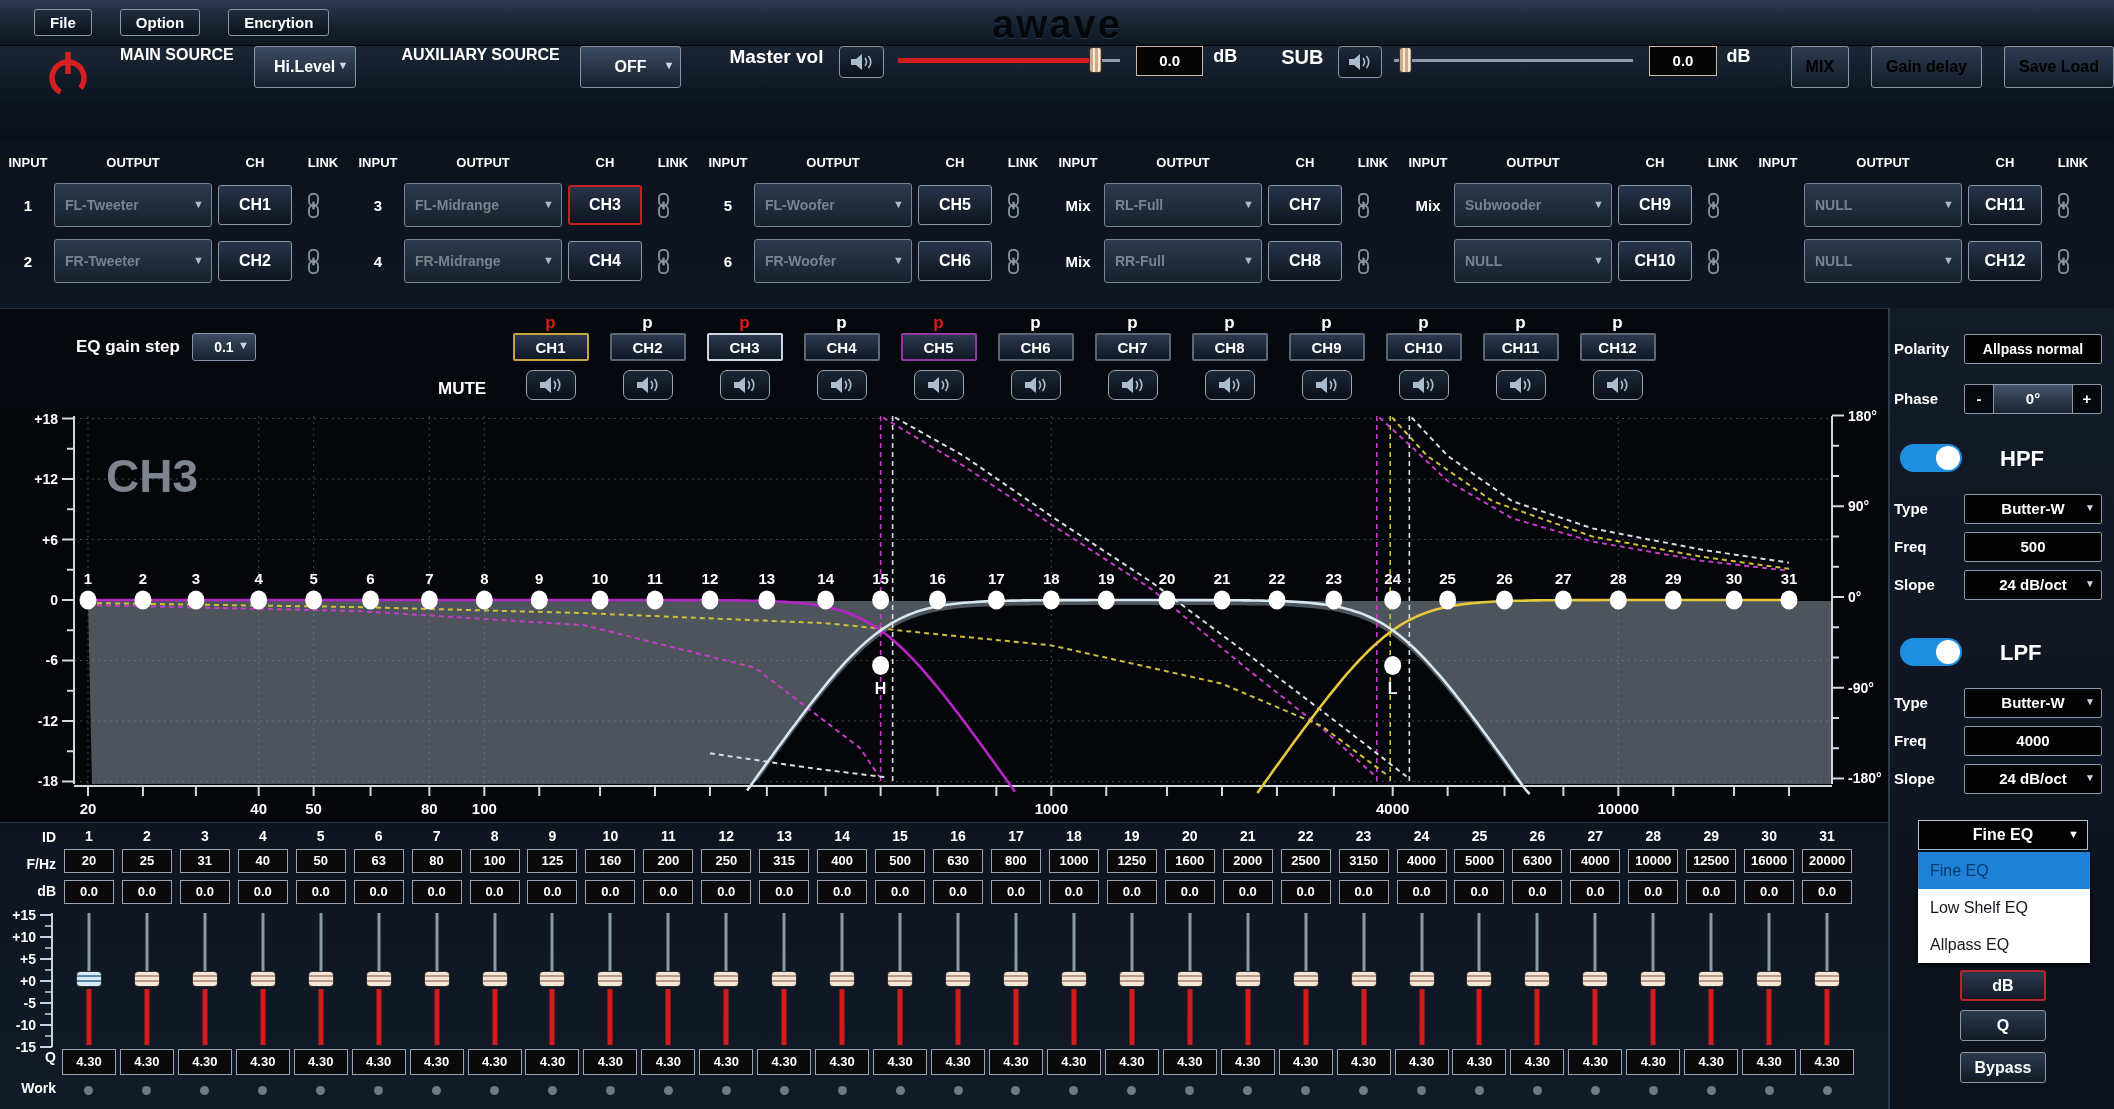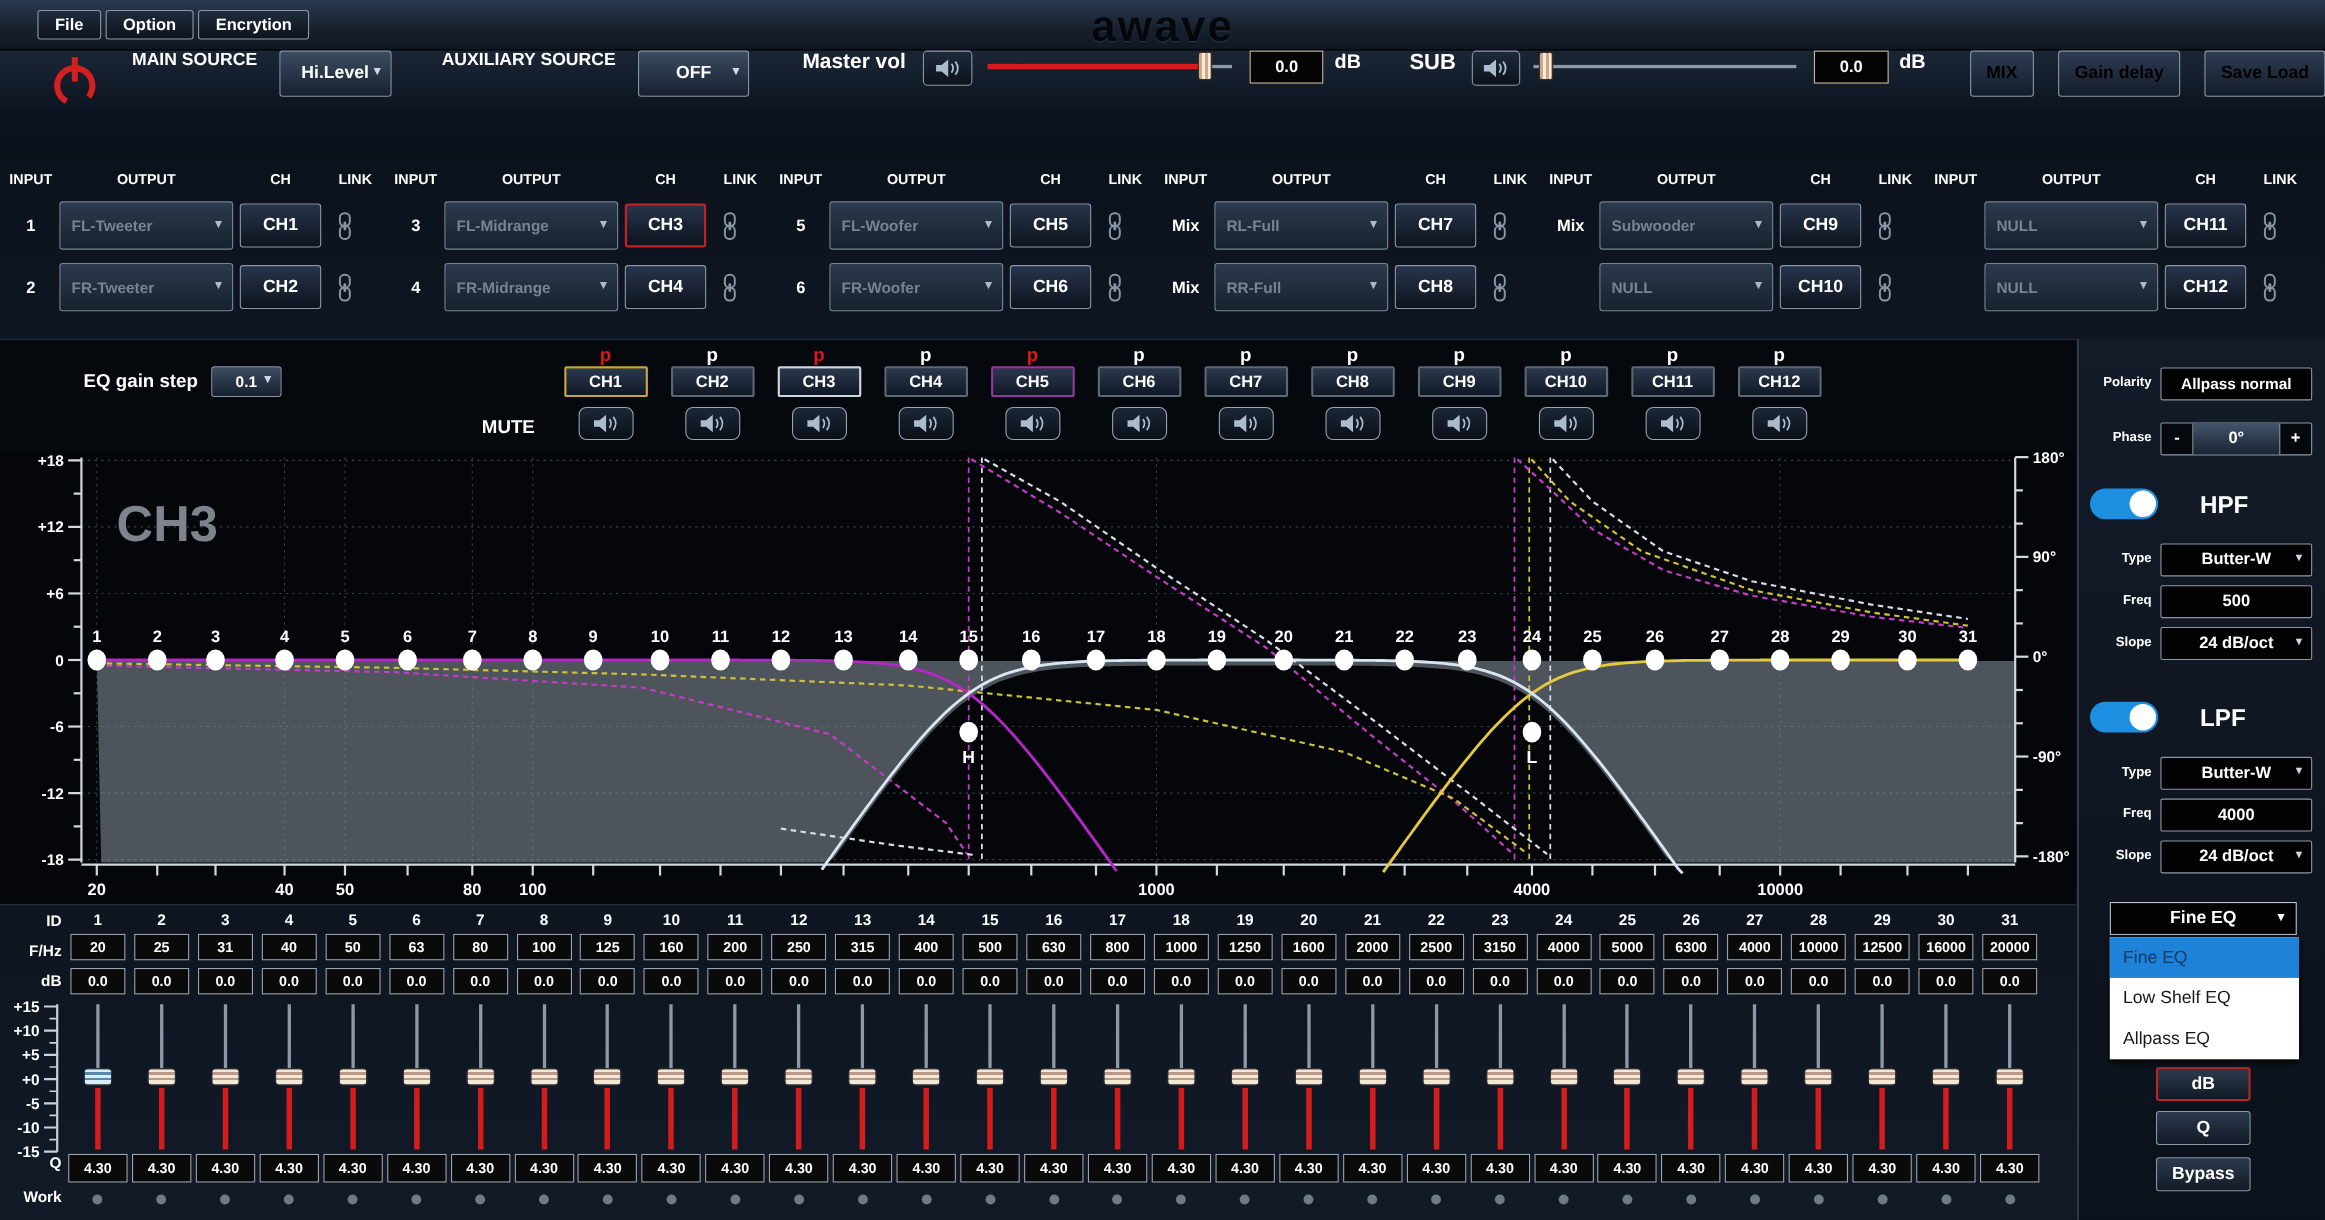--- a/index.html
+++ b/index.html
@@ -4,21 +4,21 @@
 <style>
   * { box-sizing: border-box; margin: 0; padding: 0; user-select: none; }
   html,body { width:2114px; height:1109px; background:#070a10; overflow:hidden;
               font-family:"Liberation Sans", sans-serif; color:#fff; }
   .abs { position:absolute; }
 
   
   #titlebar { position:absolute; top:0; left:0; width:2114px; height:46px;
     background:linear-gradient(#2b3a52,#18222f 55%,#0f1722); border-bottom:1px solid #000;
     display:flex; align-items:center; }
-  .menu-btn { margin-left:4px; padding:4px 15px; border:1px solid #8a97a6; border-radius:3px;
+  .menu-btn { margin-left:28px; padding:4px 15px; border:1px solid #8a97a6; border-radius:3px;
     background:linear-gradient(#202c3c,#0d131d); font-size:15px; font-weight:bold; color:#fff; cursor:pointer; }
   #logo { position:absolute; left:50%; top:2px; transform:translateX(-50%);
     font-size:40px; font-weight:bold; letter-spacing:2px; color:#05070b;
     text-shadow:0 1px 1px #2c3c55; }
   #title-right { position:absolute; right:16px; top:0; height:46px; display:flex; align-items:center; gap:14px; }
   .win-ctl { width:40px; height:30px; display:flex; align-items:center; justify-content:center;
     font-size:20px; color:#fff; cursor:pointer; }
   .min-bar { width:14px; height:3px; background:#fff; margin-top:10px; }
 
   
@@ -73,21 +73,21 @@
     background:linear-gradient(#2b394e,#101826); border-radius:2px; cursor:pointer; }
   .mutebtn { margin-top:9px; width:50px; height:30px; border:1px solid #98a5b2; border-radius:7px;
     background:linear-gradient(#1c2736,#0a0f18); display:flex; align-items:center; justify-content:center; cursor:pointer; }
 
   
   #graphwrap { position:absolute; top:410px; left:0; width:1888px; height:412px; background:#04060a; }
 
   
   #rpanel { position:absolute; top:308px; left:1888px; width:226px; height:801px;
     background:linear-gradient(#131b28,#0c121c); border-left:2px solid #2c3a4a; }
-  .rp-lab { position:absolute; font-size:12px; font-weight:bold; text-align:right; width:62px; }
+  .rp-lab { position:absolute; font-size:15px; font-weight:bold; width:62px; }
   .rp-ctl { position:absolute; left:74px; width:138px; height:30px; background:#020202;
     border:1px solid #8a97a6; border-radius:2px; text-align:center; line-height:28px;
     font-weight:bold; font-size:15px; cursor:pointer; }
   .rp-ctl .caret { position:absolute; right:6px; bottom:1px; font-size:10px; color:#cfd9e4; }
   .toggle { position:absolute; left:10px; width:62px; height:28px; border-radius:14px; background:#1e8fe0; cursor:pointer; }
   .toggle .knob { position:absolute; right:2px; top:2px; width:24px; height:24px; border-radius:50%; background:#fff; }
   .flt-title { position:absolute; left:110px; font-size:22px; font-weight:bold; }
   .phase { position:absolute; left:74px; width:138px; height:30px; border:1px solid #8a97a6; border-radius:2px;
     display:grid; grid-template-columns:28px 80px 28px; background:#05080d; }
   .phase div { text-align:center; line-height:28px; font-weight:bold; font-size:15px; cursor:pointer; }

